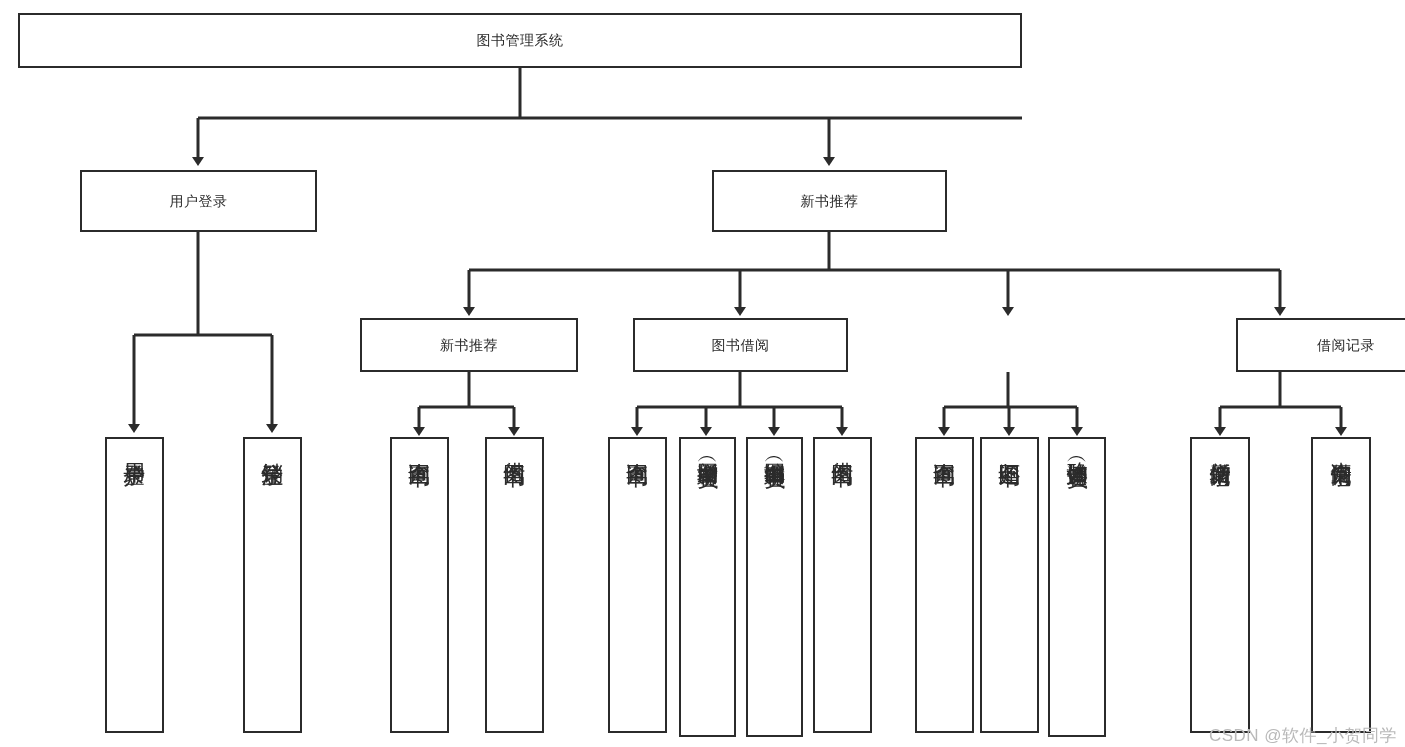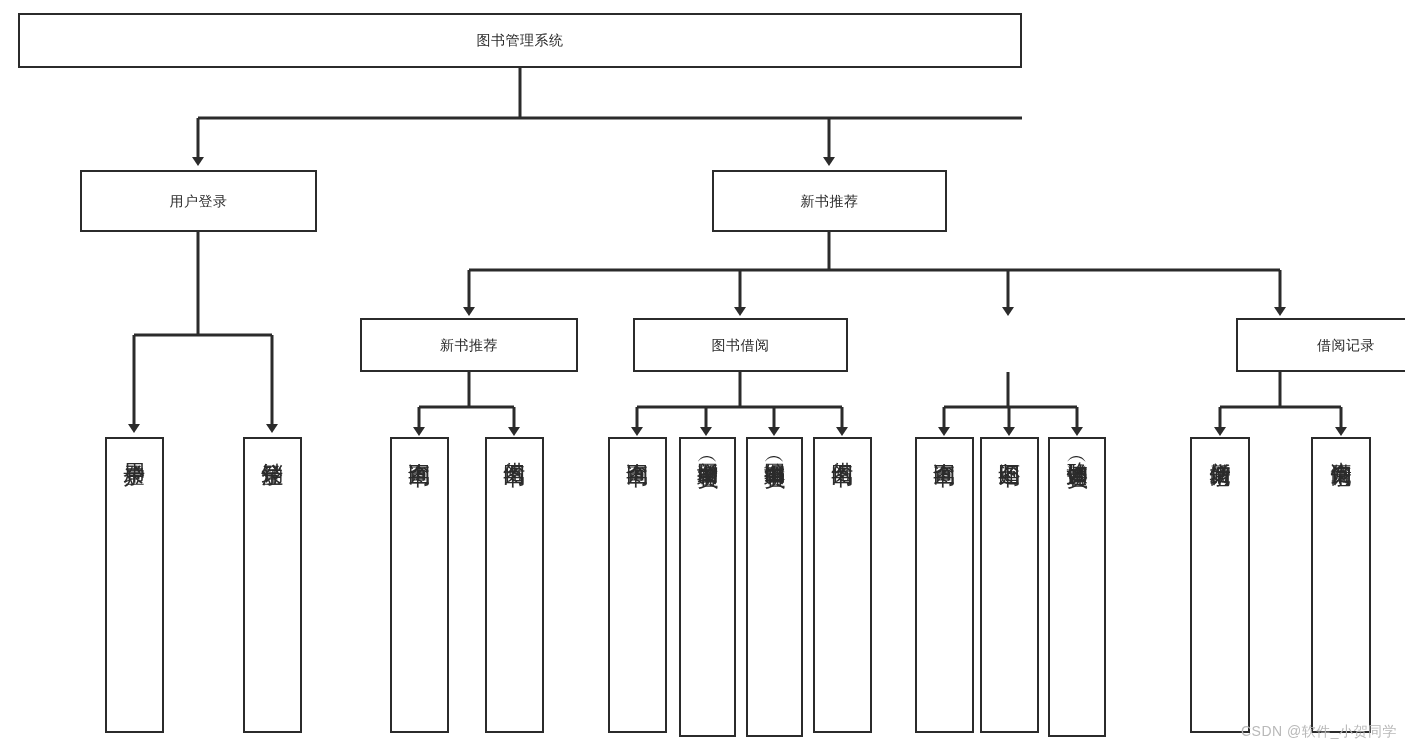--- a/index.html
+++ b/index.html
@@ -58,22 +58,22 @@
     line-height: 1.06;
     letter-spacing: 1px;
     white-space: nowrap;
   }
   .node.vert.tall .label {
     font-size: 21px;
   }
   #watermark {
     position: absolute;
     right: 8px;
-    bottom: 6px;
-    font-size: 14px;
+    bottom: 0;
+    font-size: 17px;
     color: #b9b9b9;
     letter-spacing: 0.5px;
     z-index: 5;
     white-space: nowrap;
   }
 </style>
 </head>
 <body>
 
 <div id="canvas">

